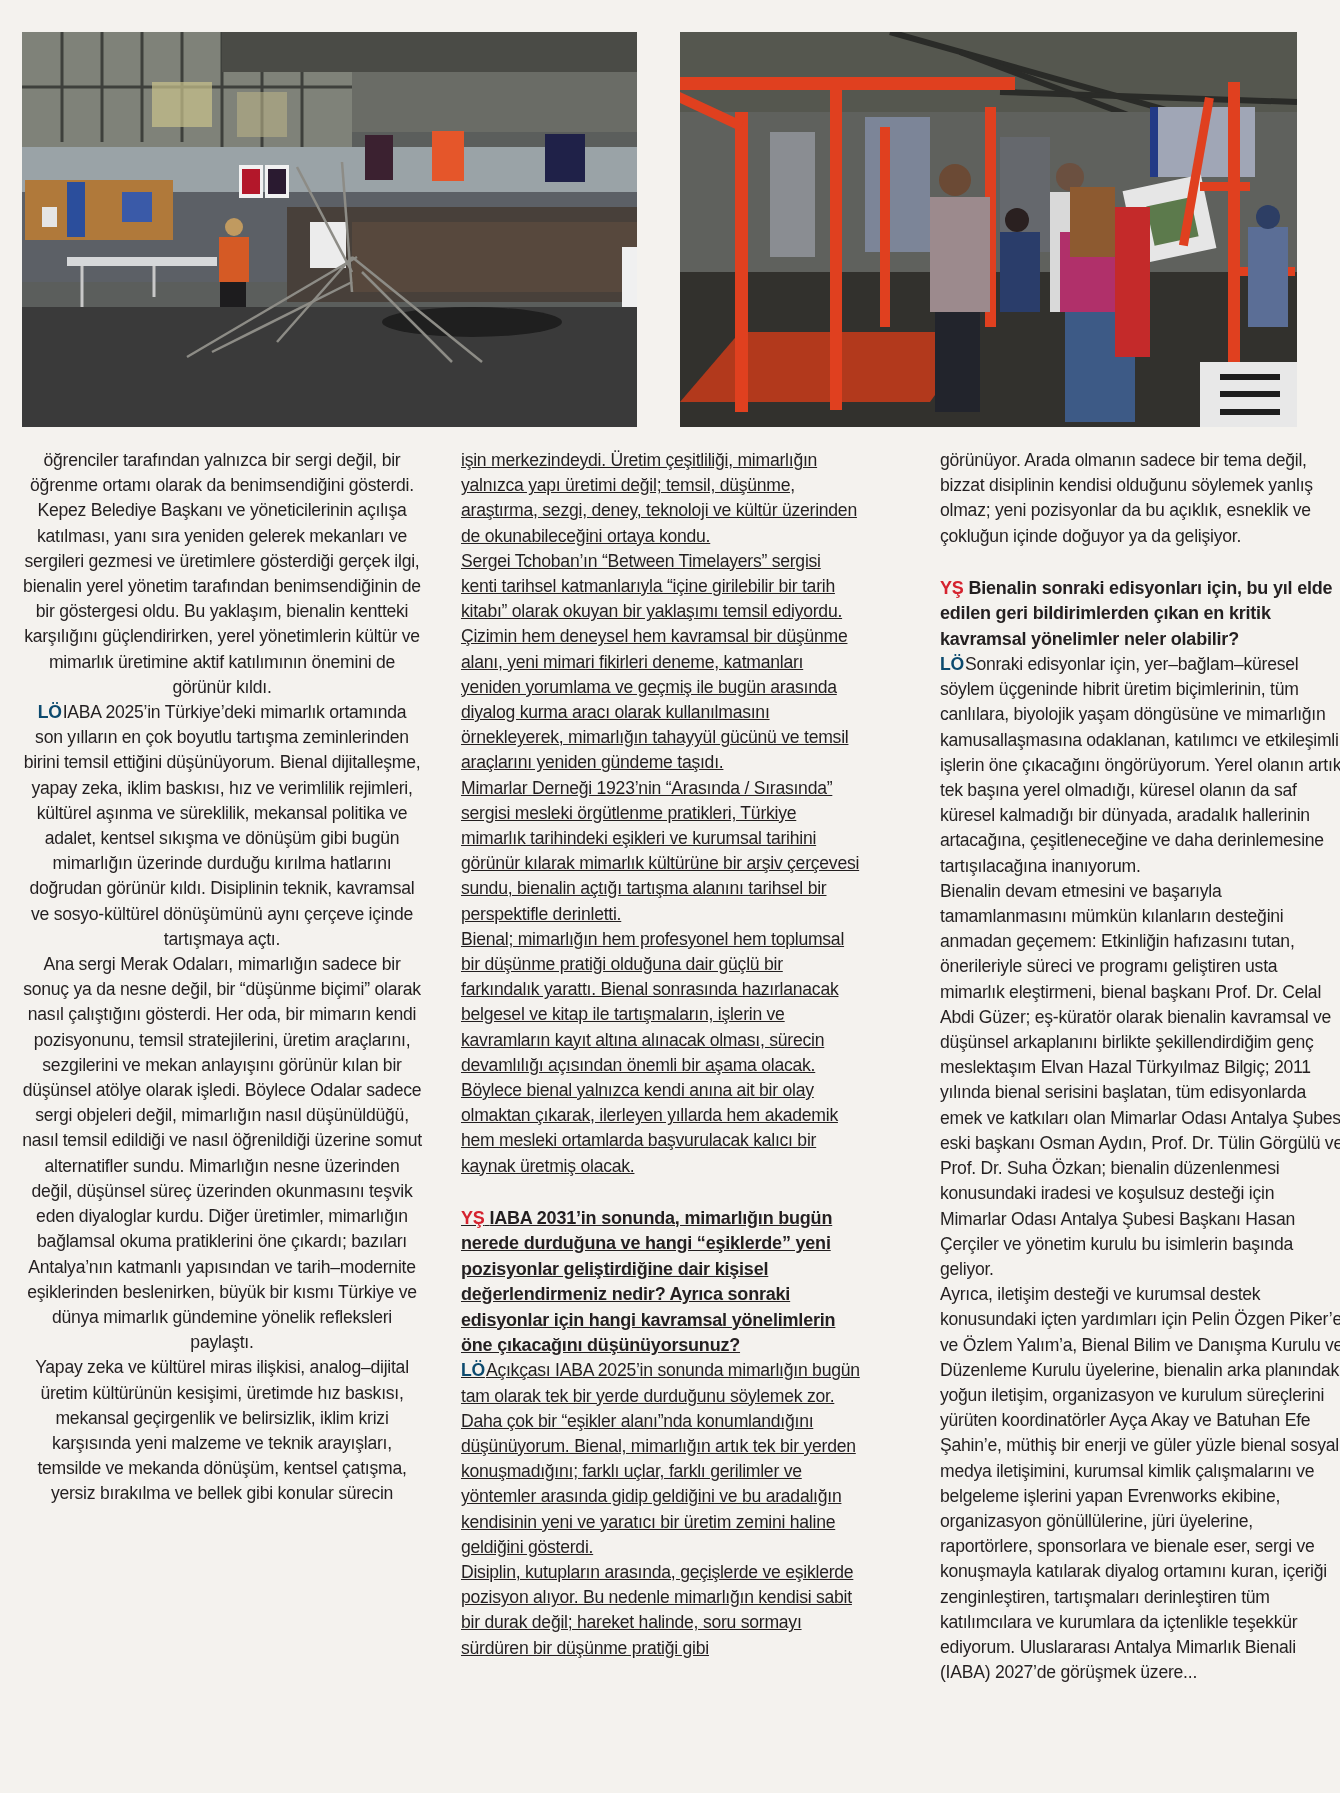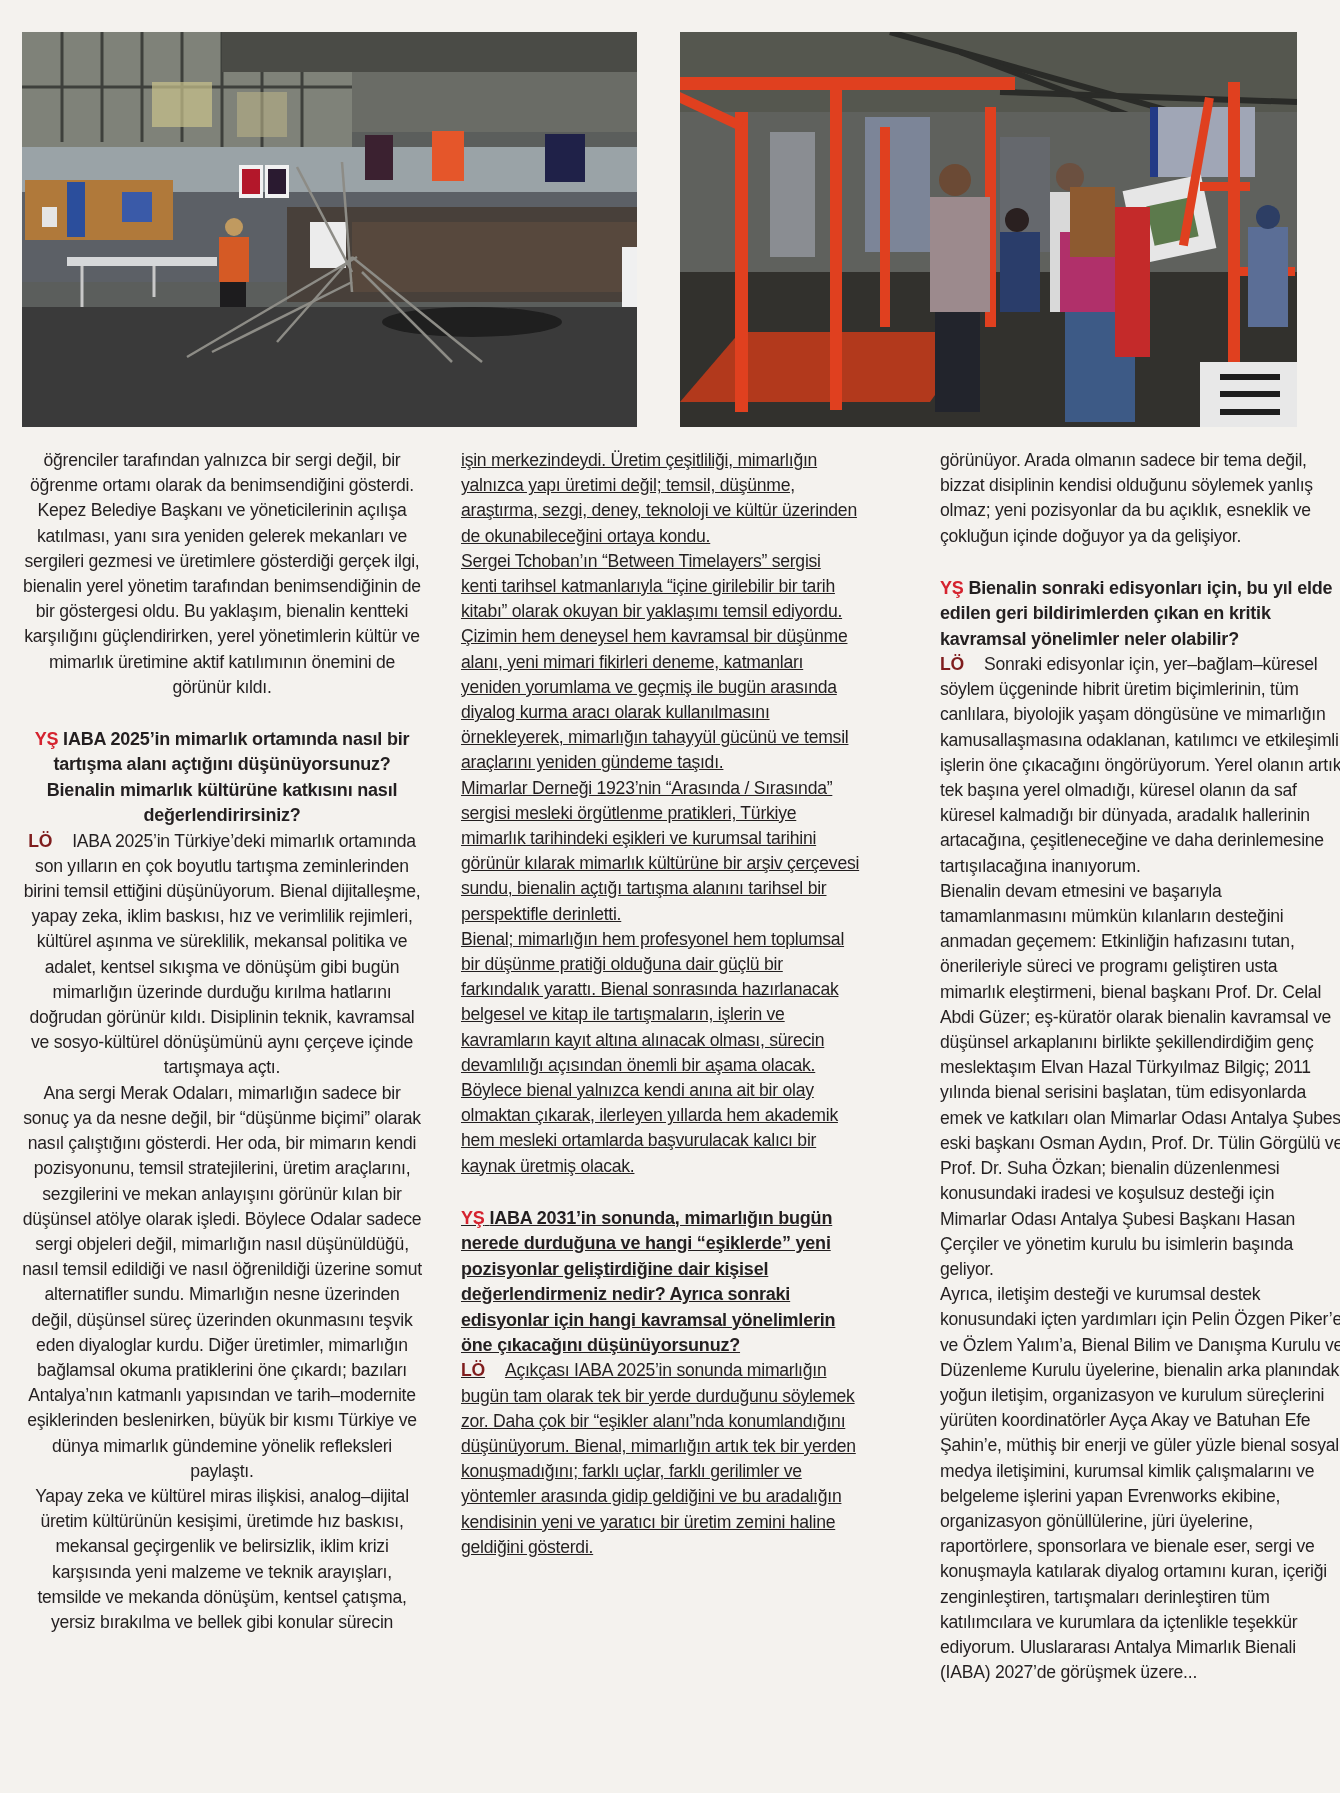--- a/index.html
+++ b/index.html
@@ -23,21 +23,21 @@
   }
   #col-1 { left:22px;text-align:center; }
   #col-2 { left:461px;text-decoration:underline; }
   #col-3 { left:940px; width:405px; }
   .col p { margin:0; }
   .q {
     font-weight:bold; font-size:18px; line-height:25.4px; letter-spacing:-0.2px;
     margin-top:27px !important;
   }
   .spk { color:#d5232f; font-weight:bold; }
-  .a-spk { color:#7f1d1d; font-weight:bold; margin-right:20px; }
+  .a-spk { color:#0c4a6e; font-weight:bold; margin-right:1px; }
 </style>
 </head>
 <body>
 
 <div class="photo" id="photo-left">
   <svg viewBox="0 0 615 395" preserveAspectRatio="none">
     <rect x="0" y="0" width="615" height="395" fill="#5b5e5c"></rect>
 
     <rect x="0" y="0" width="330" height="115" fill="#7f8279"></rect>
     <g stroke="#3e403c" stroke-width="3">
@@ -152,43 +152,40 @@
       <line x1="540" y1="345" x2="600" y2="345"></line>
       <line x1="540" y1="362" x2="600" y2="362"></line>
       <line x1="540" y1="380" x2="600" y2="380"></line>
     </g>
   </svg>
 </div>
 
 <div class="col" id="col-1">
   <p>öğrenciler tarafından yalnızca bir sergi değil, bir öğrenme ortamı olarak da benimsendiğini gösterdi.</p>
   <p>Kepez Belediye Başkanı ve yöneticilerinin açılışa katılması, yanı sıra yeniden gelerek mekanları ve sergileri gezmesi ve üretimlere gösterdiği gerçek ilgi, bienalin yerel yönetim tarafından benimsendiğinin de bir göstergesi oldu. Bu yaklaşım, bienalin kentteki karşılığını güçlendirirken, yerel yönetimlerin kültür ve mimarlık üretimine aktif katılımının önemini de görünür kıldı.</p>
-  <p class="q">
-    <span class="spk">YŞ</span>
-    <span>IABA 2025’in mimarlık ortamında nasıl bir tartışma alanı açtığını düşünüyorsunuz? Bienalin mimarlık kültürüne katkısını nasıl değerlendirirsiniz?</span>
-  </p>
   <p>
     <span class="a-spk">LÖ</span><span>IABA 2025’in Türkiye’deki mimarlık ortamında son yılların en çok boyutlu tartışma zeminlerinden birini temsil ettiğini düşünüyorum. Bienal dijitalleşme, yapay zeka, iklim baskısı, hız ve verimlilik rejimleri, kültürel aşınma ve süreklilik, mekansal politika ve adalet, kentsel sıkışma ve dönüşüm gibi bugün mimarlığın üzerinde durduğu kırılma hatlarını doğrudan görünür kıldı. Disiplinin teknik, kavramsal ve sosyo-kültürel dönüşümünü aynı çerçeve içinde tartışmaya açtı.</span>
   </p>
   <p>Ana sergi Merak Odaları, mimarlığın sadece bir sonuç ya da nesne değil, bir “düşünme biçimi” olarak nasıl çalıştığını gösterdi. Her oda, bir mimarın kendi pozisyonunu, temsil stratejilerini, üretim araçlarını, sezgilerini ve mekan anlayışını görünür kılan bir düşünsel atölye olarak işledi. Böylece Odalar sadece sergi objeleri değil, mimarlığın nasıl düşünüldüğü, nasıl temsil edildiği ve nasıl öğrenildiği üzerine somut alternatifler sundu. Mimarlığın nesne üzerinden değil, düşünsel süreç üzerinden okunmasını teşvik eden diyaloglar kurdu. Diğer üretimler, mimarlığın bağlamsal okuma pratiklerini öne çıkardı; bazıları Antalya’nın katmanlı yapısından ve tarih–modernite eşiklerinden beslenirken, büyük bir kısmı Türkiye ve dünya mimarlık gündemine yönelik refleksleri paylaştı.</p>
   <p>Yapay zeka ve kültürel miras ilişkisi, analog–dijital üretim kültürünün kesişimi, üretimde hız baskısı, mekansal geçirgenlik ve belirsizlik, iklim krizi karşısında yeni malzeme ve teknik arayışları, temsilde ve mekanda dönüşüm, kentsel çatışma, yersiz bırakılma ve bellek gibi konular sürecin</p>
 </div>
 
 <div class="col" id="col-2">
   <p>işin merkezindeydi. Üretim çeşitliliği, mimarlığın yalnızca yapı üretimi değil; temsil, düşünme, araştırma, sezgi, deney, teknoloji ve kültür üzerinden de okunabileceğini ortaya kondu.</p>
   <p>Sergei Tchoban’ın “Between Timelayers” sergisi kenti tarihsel katmanlarıyla “içine girilebilir bir tarih kitabı” olarak okuyan bir yaklaşımı temsil ediyordu. Çizimin hem deneysel hem kavramsal bir düşünme alanı, yeni mimari fikirleri deneme, katmanları yeniden yorumlama ve geçmiş ile bugün arasında diyalog kurma aracı olarak kullanılmasını örnekleyerek, mimarlığın tahayyül gücünü ve temsil araçlarını yeniden gündeme taşıdı.</p>
   <p>Mimarlar Derneği 1923’nin “Arasında / Sırasında” sergisi mesleki örgütlenme pratikleri, Türkiye mimarlık tarihindeki eşikleri ve kurumsal tarihini görünür kılarak mimarlık kültürüne bir arşiv çerçevesi sundu, bienalin açtığı tartışma alanını tarihsel bir perspektifle derinletti.</p>
   <p>Bienal; mimarlığın hem profesyonel hem toplumsal bir düşünme pratiği olduğuna dair güçlü bir farkındalık yarattı. Bienal sonrasında hazırlanacak belgesel ve kitap ile tartışmaların, işlerin ve kavramların kayıt altına alınacak olması, sürecin devamlılığı açısından önemli bir aşama olacak. Böylece bienal yalnızca kendi anına ait bir olay olmaktan çıkarak, ilerleyen yıllarda hem akademik hem mesleki ortamlarda başvurulacak kalıcı bir kaynak üretmiş olacak.</p>
   <p class="q">
     <span class="spk">YŞ</span>
     <span>IABA 2031’in sonunda, mimarlığın bugün nerede durduğuna ve hangi “eşiklerde” yeni pozisyonlar geliştirdiğine dair kişisel değerlendirmeniz nedir? Ayrıca sonraki edisyonlar için hangi kavramsal yönelimlerin öne çıkacağını düşünüyorsunuz?</span>
   </p>
   <p>
     <span class="a-spk">LÖ</span><span>Açıkçası IABA 2025’in sonunda mimarlığın bugün tam olarak tek bir yerde durduğunu söylemek zor. Daha çok bir “eşikler alanı”nda konumlandığını düşünüyorum. Bienal, mimarlığın artık tek bir yerden konuşmadığını; farklı uçlar, farklı gerilimler ve yöntemler arasında gidip geldiğini ve bu aradalığın kendisinin yeni ve yaratıcı bir üretim zemini haline geldiğini gösterdi.</span>
   </p>
+  <p>Disiplin, kutupların arasında, geçişlerde ve eşiklerde pozisyon alıyor. Bu nedenle mimarlığın kendisi sabit bir durak değil; hareket halinde, soru sormayı sürdüren bir düşünme pratiği gibi</p>
 </div>
 
 <div class="col" id="col-3">
   <p>görünüyor. Arada olmanın sadece bir tema değil, bizzat disiplinin kendisi olduğunu söylemek yanlış olmaz; yeni pozisyonlar da bu açıklık, esneklik ve çokluğun içinde doğuyor ya da gelişiyor.</p>
   <p class="q">
     <span class="spk">YŞ</span>
     <span>Bienalin sonraki edisyonları için, bu yıl elde edilen geri bildirimlerden çıkan en kritik kavramsal yönelimler neler olabilir?</span>
   </p>
   <p>
     <span class="a-spk">LÖ</span><span>Sonraki edisyonlar için, yer–bağlam–küresel söylem üçgeninde hibrit üretim biçimlerinin, tüm canlılara, biyolojik yaşam döngüsüne ve mimarlığın kamusallaşmasına odaklanan, katılımcı ve etkileşimli işlerin öne çıkacağını öngörüyorum. Yerel olanın artık tek başına yerel olmadığı, küresel olanın da saf küresel kalmadığı bir dünyada, aradalık hallerinin artacağına, çeşitleneceğine ve daha derinlemesine tartışılacağına inanıyorum.</span>

